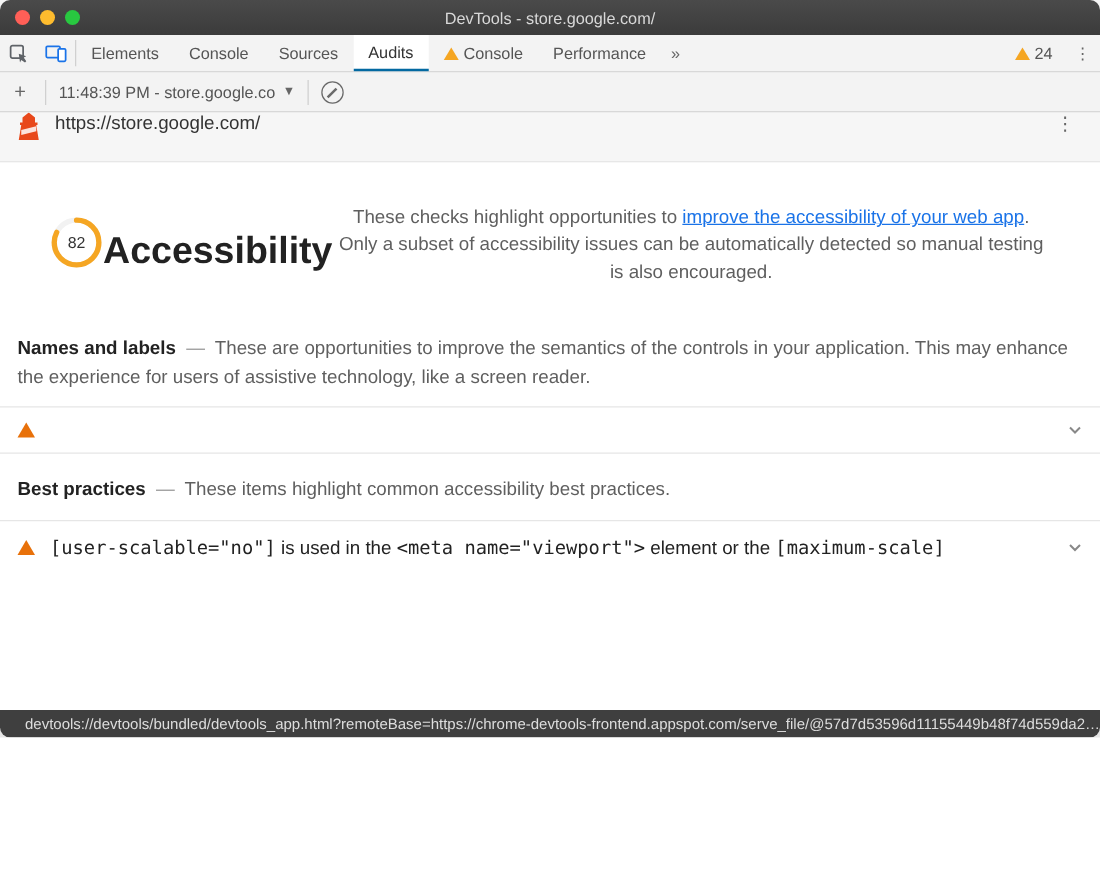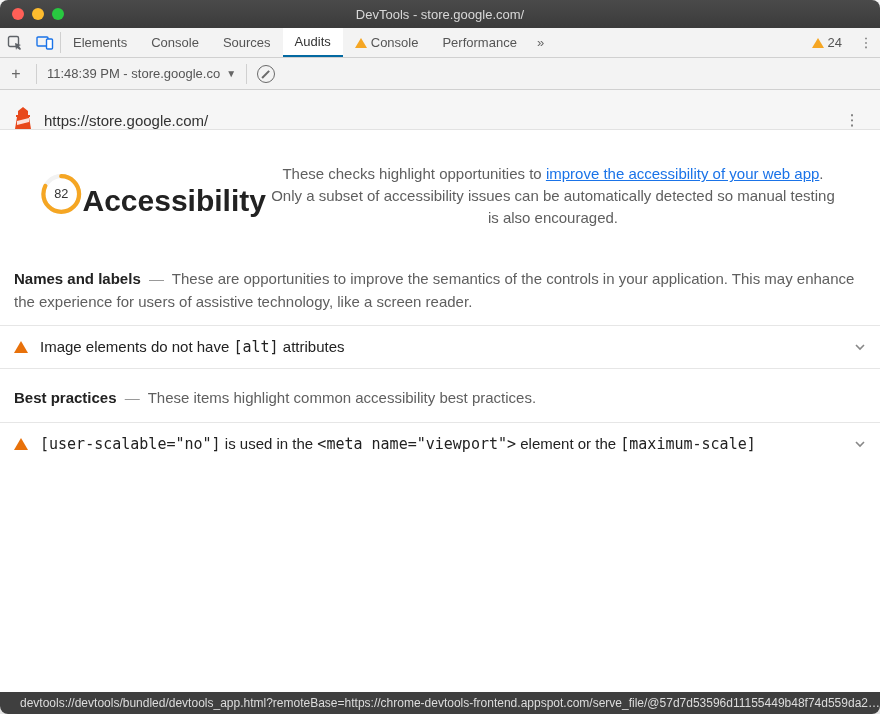--- a/index.html
+++ b/index.html
@@ -1,37 +1,37 @@
 <!DOCTYPE html>
 <html><head>
 <meta charset="utf-8">
 <style>
   * { box-sizing: border-box; margin: 0; padding: 0; }
   body { font-family: -apple-system, BlinkMacSystemFont, "Segoe UI", Helvetica, Arial, sans-serif; background: #fff; }
-  .window { width: 880px; height: 714px; border-radius: 8px; overflow: hidden; box-shadow: 0 12px 40px rgba(0,0,0,0.25); display: flex; flex-direction: column; background: #fff; }
+  .window { width: 880px; height: 590px; border-radius: 8px; overflow: hidden; box-shadow: 0 12px 40px rgba(0,0,0,0.25); display: flex; flex-direction: column; background: #fff; }
   .titlebar { height: 28px; background: linear-gradient(#4a4a4a,#3b3b3b); display: flex; align-items: center; position: relative; color: #ddd; font-size: 13px; }
   .traffic { display: flex; gap: 8px; padding-left: 12px; }
   .tl { width: 12px; height: 12px; border-radius: 50%; }
   .tl.red { background:#ff5f57; } .tl.yellow{background:#febc2e;} .tl.green{background:#28c840;}
   .titlebar .title { position:absolute; left:0; right:0; text-align:center; pointer-events:none; font-size:13px; color:#d8d8d8;}
   .tabs { height: 30px; background:#f3f3f3; border-bottom:1px solid #d0d0d0; display:flex; align-items:stretch; font-size:13px; color:#555; }
   .tool-icon { width:30px; display:flex; align-items:center; justify-content:center; }
   .divider { width:1px; background:#d0d0d0; margin:4px 0;}
   .tab { padding:0 12px; display:flex; align-items:center; gap:4px; cursor:default; }
   .tab.active { color:#333; border-bottom:2px solid #0369a1; background:#fff; font-weight:500;}
   .tabs .spacer { flex:1; }
   .warn-badge { display:flex; align-items:center; gap:4px; padding:0 10px; color:#555; }
   .kebab { width:28px; display:flex; align-items:center; justify-content:center; color:#666;}
   .subbar { height:32px; background:#f3f3f3; border-bottom:1px solid #d0d0d0; display:flex; align-items:center; font-size:13px; color:#555; padding:0 6px; gap:10px;}
   .plus { width:20px; text-align:center; font-size:16px; color:#666;}
   .dropdown { display:flex; align-items:center; gap:6px; }
   .dropdown .arrow { font-size:10px; color:#666;}
   .clear-circ { width:18px; height:18px; border:1.5px solid #6a6a6a; border-radius:50%; position:relative;}
   .clear-circ::after{content:""; position:absolute; left:3px; right:3px; top:50%; height:1.5px; background:#6a6a6a; transform:rotate(-45deg) translateY(-50%); transform-origin:center;}
-  .urlbar { height:40px; background:#f6f6f6; border-bottom:1px solid #e2e2e2; display:flex; align-items:flex-end; padding:0 14px; gap:12px; font-size:15px; color:#333;}
+  .urlbar { height:40px; background:#f6f6f6; border-bottom:1px solid #e2e2e2; display:flex; align-items:flex-start; padding:0 14px; gap:12px; font-size:15px; color:#333;}
   .lh-icon svg { display:block; }
   .urlbar .spacer{flex:1;}
   .content { flex:1; overflow:hidden; position:relative; background:#fff;}
   .scroll { position:absolute; inset:0; overflow:auto; padding:0 0 0 0;}
   .gauge-wrap { display:flex; flex-direction:row; align-items:center; padding:18px 40px 10px;}
   .gauge { width:92px; height:92px; }
   .gauge-num { font-size:30px; fill:#333; font-weight:400; }
   .cat-title { font-size:30px; color:#222; margin-top:14px; font-weight:700;}
   .desc { font-size:15px; color:#5f5f5f; text-align:center; max-width:640px; margin:4px auto 0; line-height:1.45;}
   .desc a { color:#1a73e8; text-decoration:underline;}
@@ -146,23 +146,20 @@
 
       <div class="section">
         <b>Names and labels</b>
         <span class="dash">—</span>
         <span>These are opportunities to improve the semantics of the controls in your application. This may enhance the experience for users of assistive technology, like a screen reader.</span>
       </div>
 
       <div class="audit-list">
         <div class="audit">
           <span class="tri"></span>
-          <span>
-            <span>Image elements do not have </span><code>[alt]</code><span> attributes</span>
-          </span>
           <span class="chev">
               <svg width="12" height="12" viewBox="0 0 12 12">
                 <path d="M2 4 l4 4 4-4" fill="none" stroke="#888" stroke-width="1.6"></path>
               </svg>
             </span>
         </div>
       </div>
 
       <div class="section">
         <b>Best practices</b>

